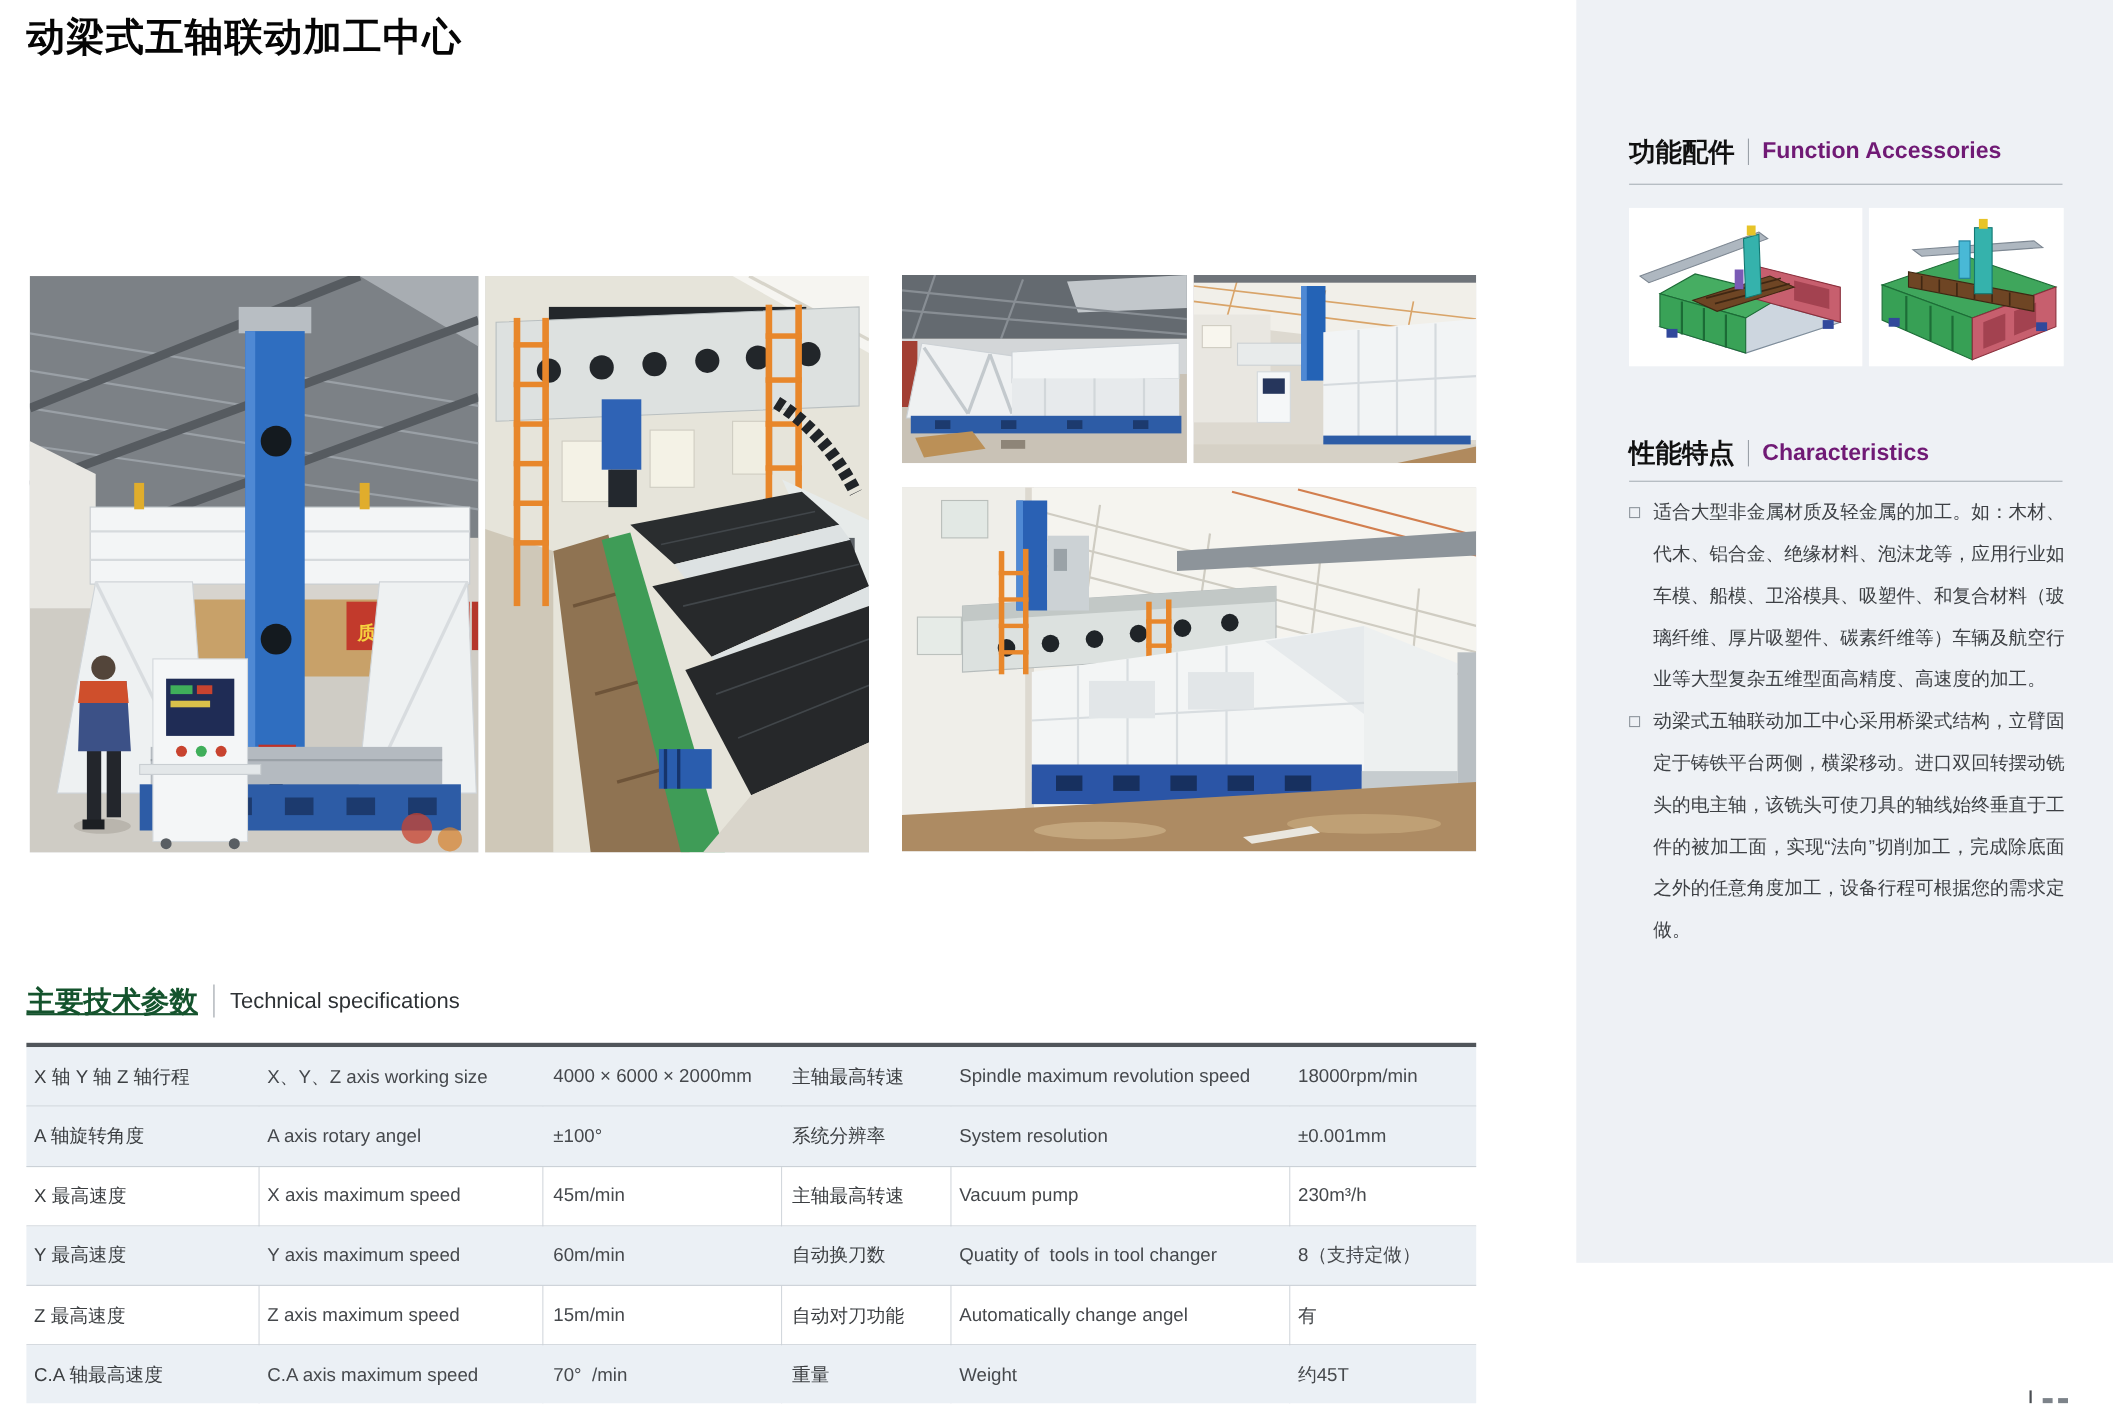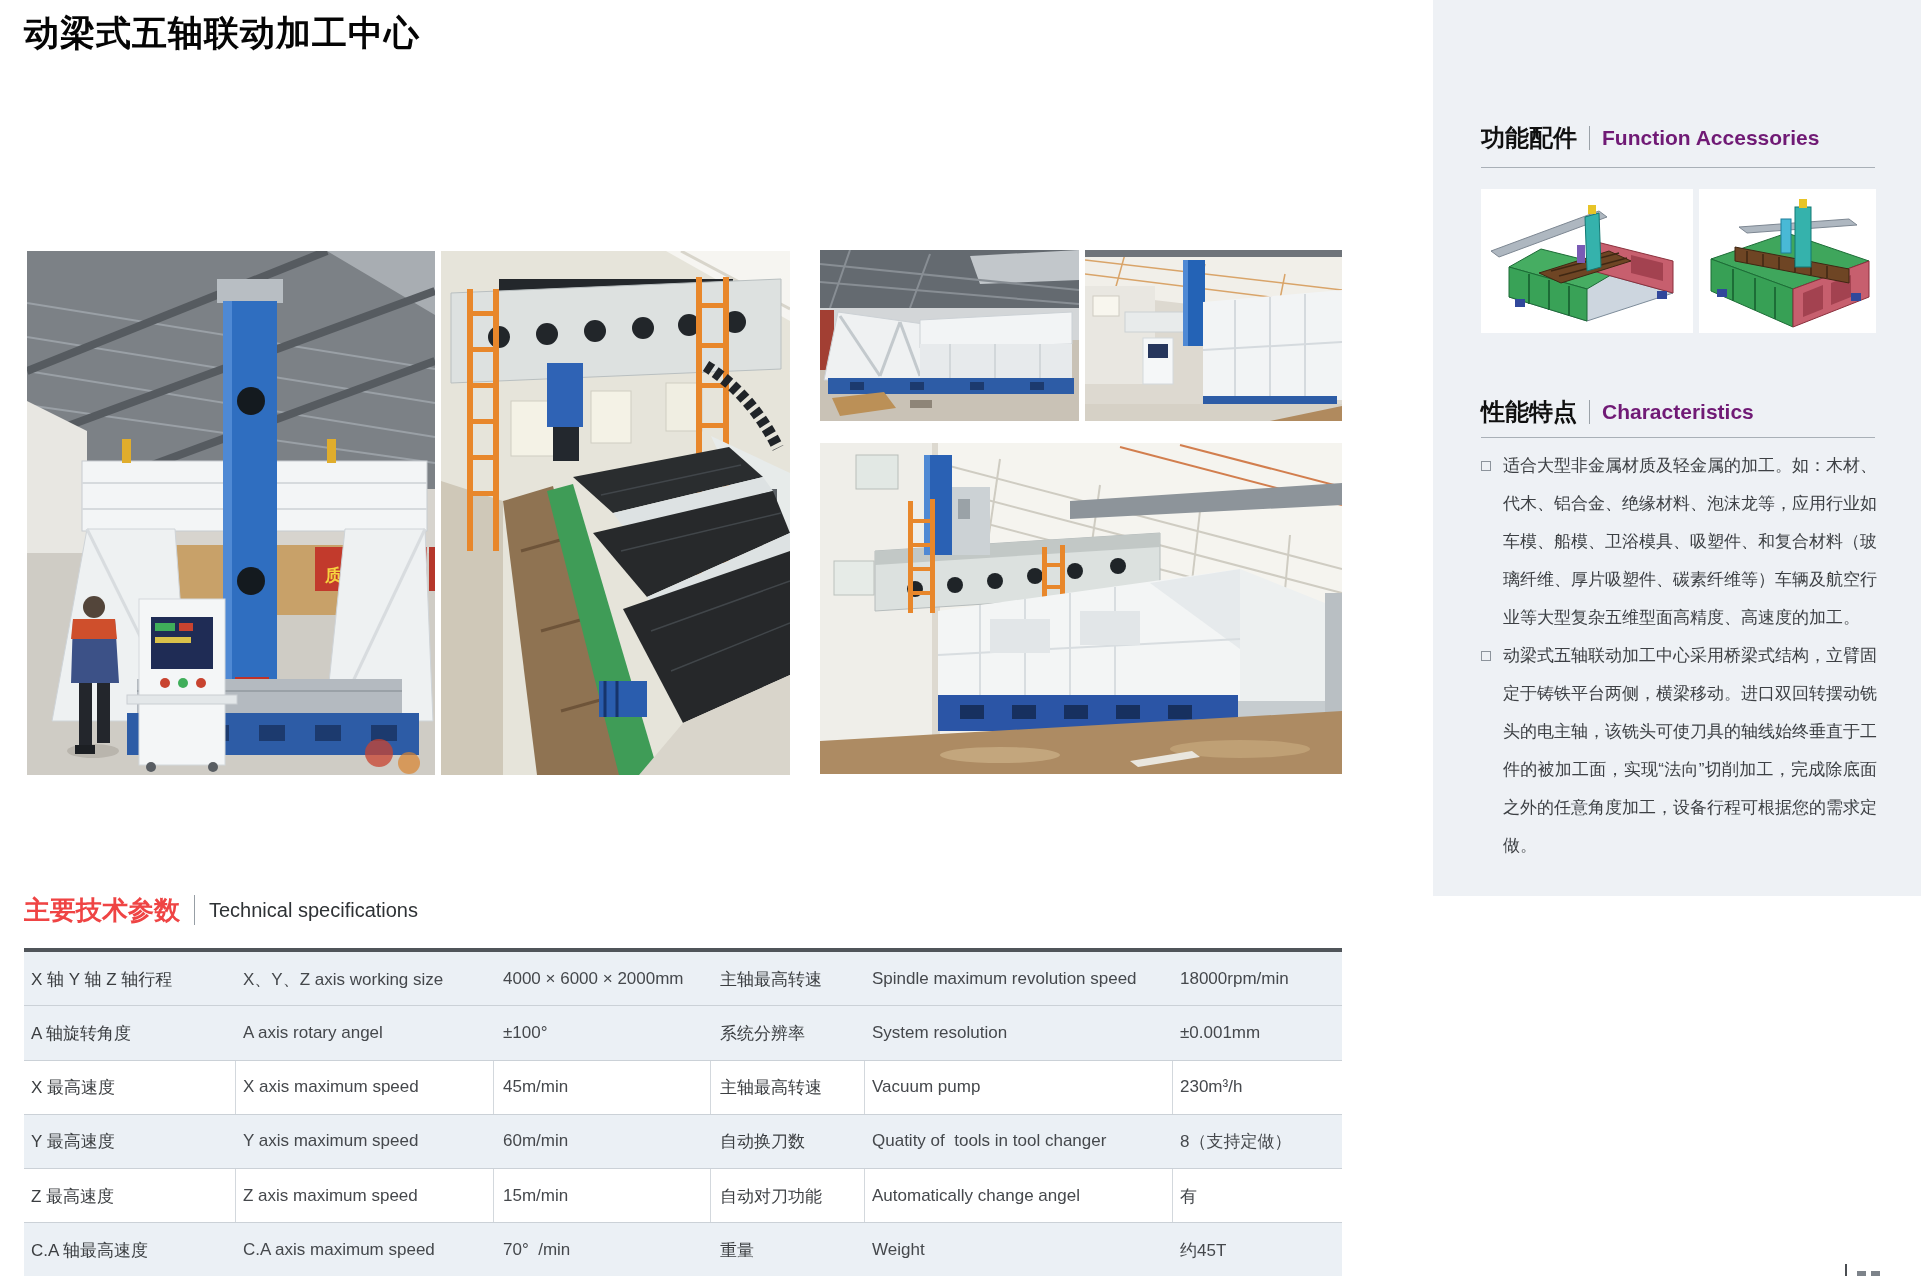--- a/index.html
+++ b/index.html
@@ -11,21 +11,21 @@
   
   .photo{position:absolute;overflow:hidden;background:#ddd;}
   #p1{left:27px;top:251px;width:408px;height:524px;}
   #p2{left:441px;top:251px;width:349px;height:524px;}
   #p3{left:820px;top:250px;width:259px;height:171px;}
   #p4{left:1085px;top:250px;width:257px;height:171px;}
   #p5{left:820px;top:443px;width:522px;height:331px;}
   .photo svg{display:block;}
   
   .sec-head{position:absolute;display:flex;align-items:center;gap:14px;}
-  .sec-head .cn{font-weight:800;color:#ef4444;}
+  .sec-head .cn{font-weight:800;color:#14532d;text-decoration:underline;}
   .sec-head .bar{width:1px;background:#979ea5;}
   .sec-head .en{color:#2e3235;}
   #spec-head{left:24px;top:891px;height:38px;}
   #spec-head .cn{font-size:26px;}
   #spec-head .bar{height:30px;}
   #spec-head .en{font-size:20px;font-weight:400;}
   
   .spec-table{position:absolute;left:24px;top:948px;width:1318px;height:385px;
               border-top:4px solid #50555a;border-bottom:2px solid #35383b;
               box-sizing:border-box;display:flex;flex-direction:column;}
@@ -35,21 +35,21 @@
   .cell{position:absolute;top:50%;transform:translateY(-50%);font-size:17px;
         color:#45484c;white-space:pre;}
   .c0{left:7px;color:#3b3e41;}
   .c1{left:219px;}
   .c2{left:479px;}
   .c3{left:696px;color:#3b3e41;}
   .c4{left:848px;}
   .c5{left:1156px;}
   .vline{position:absolute;top:0;bottom:0;width:1px;background:#d3d8dd;}
   
-  .sidebar{position:absolute;left:1433px;top:0;width:488px;height:896px;background:#eef1f5;}
+  .sidebar{position:absolute;left:1433px;top:0;width:488px;height:1148px;background:#eef1f5;}
   .side-head{position:absolute;left:48px;display:flex;align-items:center;gap:12px;}
   .side-head .cn{font-size:24px;font-weight:800;color:#101010;}
   .side-head .bar{width:1px;height:24px;background:#9aa1a8;}
   .side-head .en{font-size:21px;font-weight:700;color:#701a75;}
   .side-rule{position:absolute;left:48px;width:394px;height:1px;background:#a9b0b7;}
   #acc-head{top:122px;}
   #acc-rule{top:167px;}
   .acc-img{position:absolute;top:189px;height:144px;background:#fff;}
   #acc1{left:48px;width:212px;}
   #acc2{left:266px;width:177px;}

